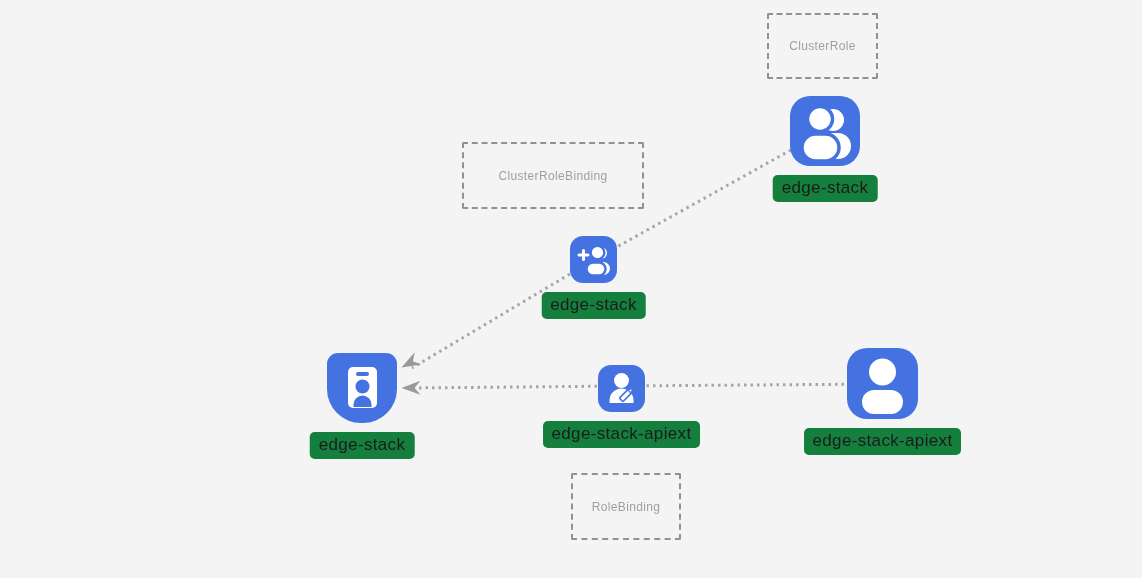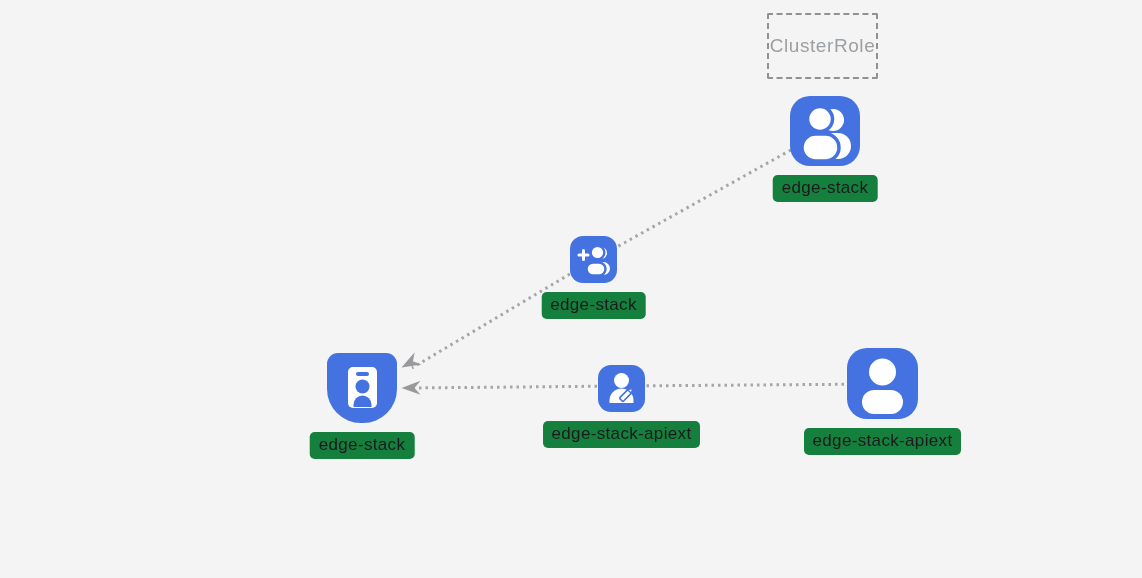--- a/index.html
+++ b/index.html
@@ -20,21 +20,21 @@
   .tbox{
     position:absolute;
     border:2px dashed #8f9193;
     border-radius:2px;
     display:flex;align-items:center;justify-content:center;
     z-index:2;
     box-sizing:border-box;
   }
   .tbox-label{
     color:#9da0a3;
-    font-size:19px;
+    font-size:12px;
     letter-spacing:.03em;
     white-space:nowrap;
   }
   .node{
     position:absolute;
     z-index:3;
   }
   .node-icon{
     width:100%;height:100%;
     background:#4472e0;
@@ -65,20 +65,26 @@
 
   <svg class="edges-layer" viewBox="0 0 1142 578">
     <path d="M825 131 L593.5 260 L412 368" fill="none" stroke="#a4a6a8" stroke-width="3" stroke-dasharray="2.5 4"></path>
     <path d="M0 0 L-19 -7 L-13 0 L-19 7 Z" fill="#97999b" transform="translate(401.5,367.5) rotate(151)"></path>
     <path d="M883 384 L622 386 L412 388" fill="none" stroke="#a4a6a8" stroke-width="3" stroke-dasharray="2.5 4"></path>
     <path d="M0 0 L-19 -7 L-13 0 L-19 7 Z" fill="#97999b" transform="translate(401.5,388) rotate(179.5)"></path>
   </svg>
 
   <div class="tbox" style="left:767px;top:13px;width:111px;height:66px">
     <span class="tbox-label">ClusterRole</span>
+  </div>
+  <div class="tbox" style="left:462px;top:142px;width:182px;height:67px">
+    <span class="tbox-label">ClusterRoleBinding</span>
+  </div>
+  <div class="tbox" style="left:571px;top:473px;width:110px;height:67px">
+    <span class="tbox-label">RoleBinding</span>
   </div>
 
   <div class="node" style="left:790px;top:96px;width:70px;height:70px">
     <div class="node-icon r20">
       <svg viewBox="0 0 70 70">
         <circle cx="43" cy="24" r="11" fill="#fff"></circle>
         <rect x="25" y="37" width="36" height="26" rx="13" fill="#fff"></rect>
         <circle cx="30" cy="23" r="12.5" fill="#fff" stroke="#4472e0" stroke-width="3.5"></circle>
         <rect x="12" y="38" width="37" height="27" rx="13.5" fill="#fff" stroke="#4472e0" stroke-width="3.5"></rect>
       </svg>

